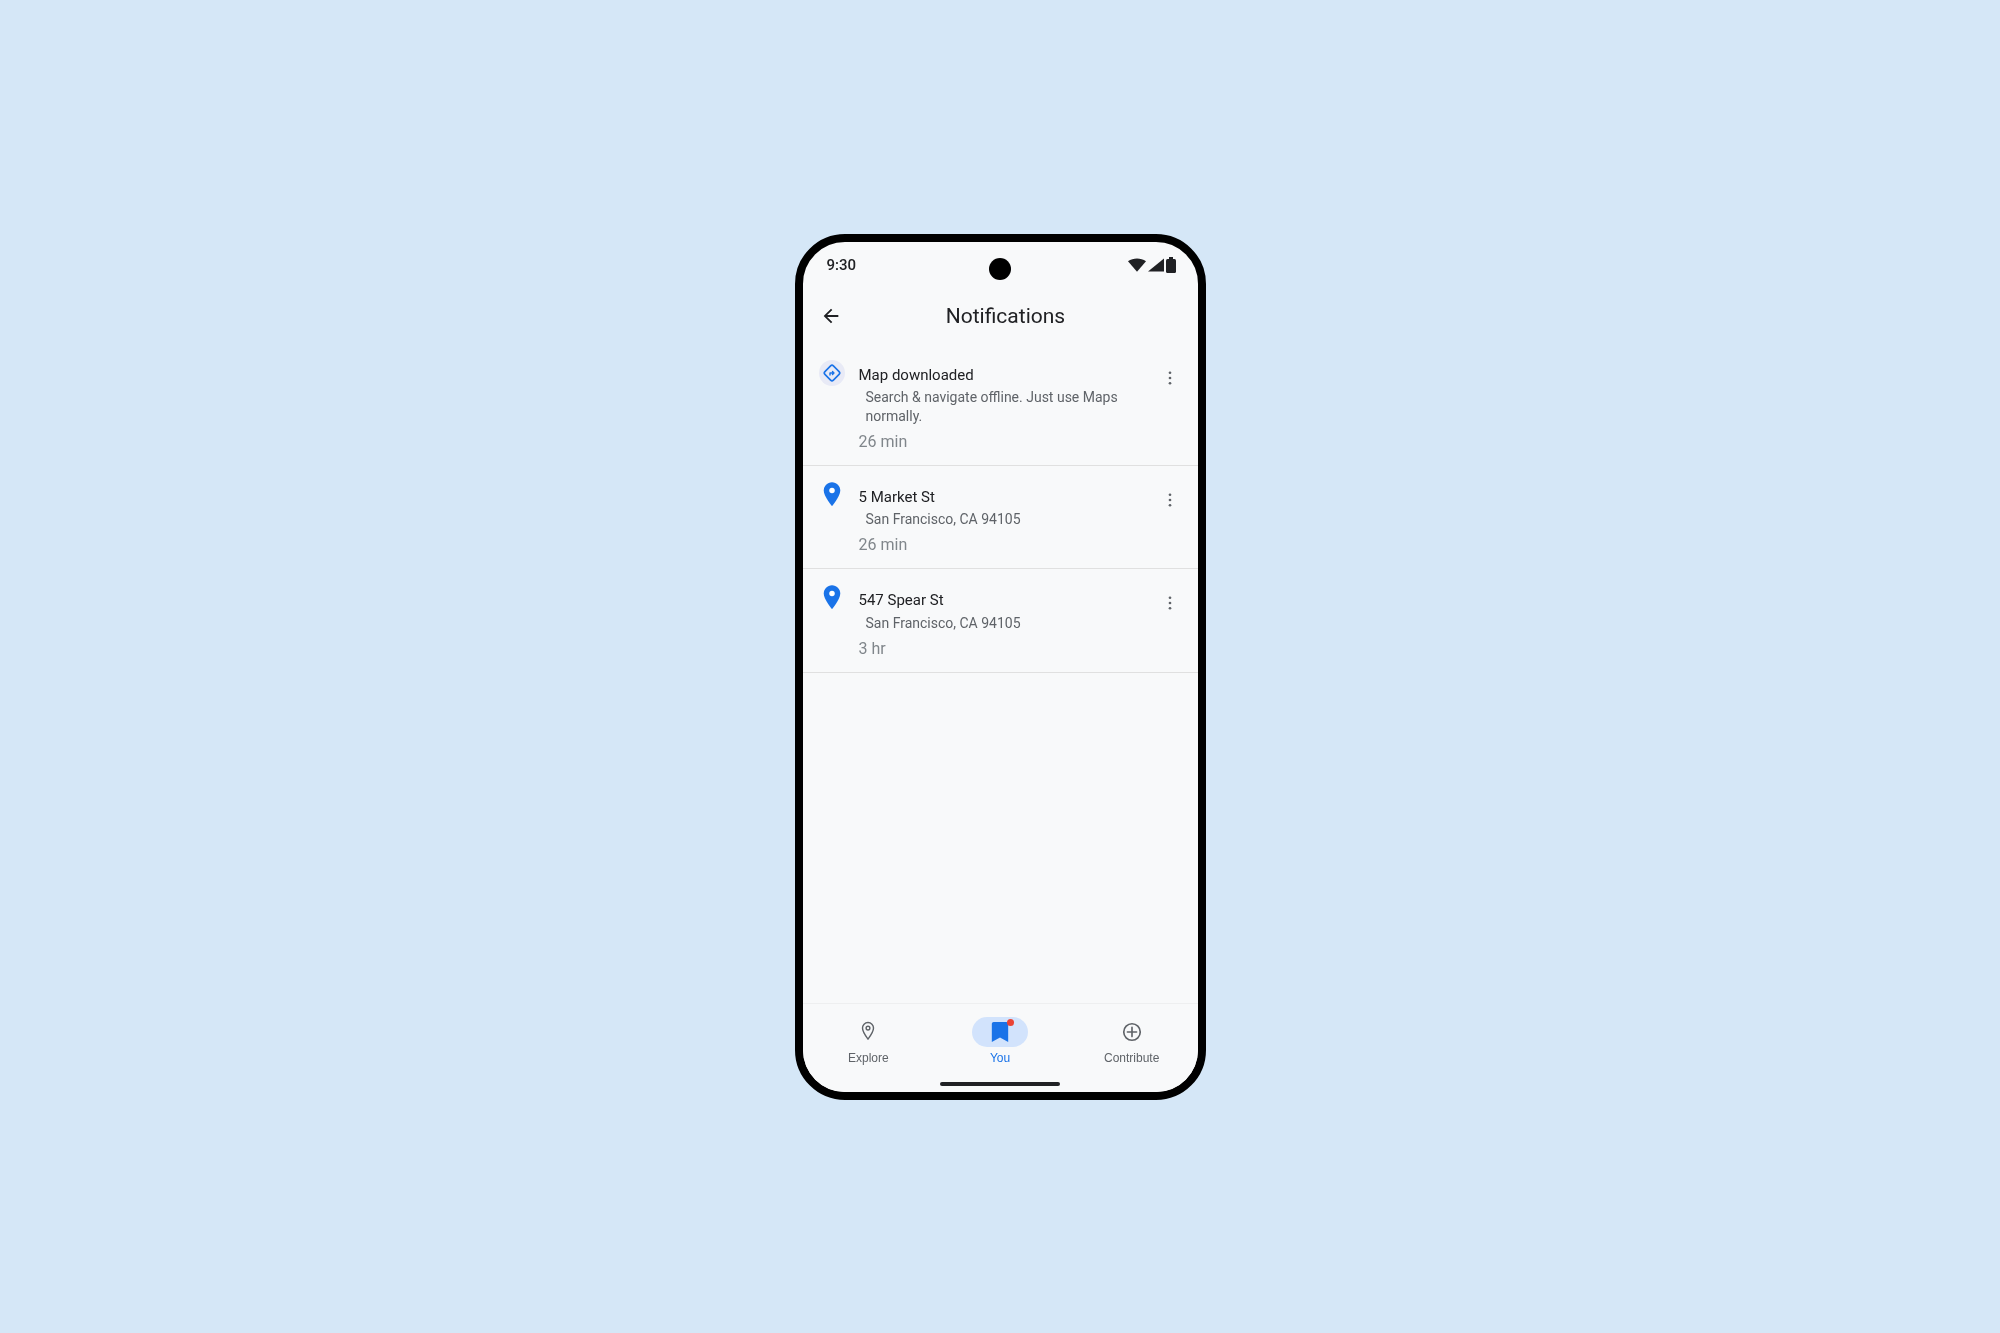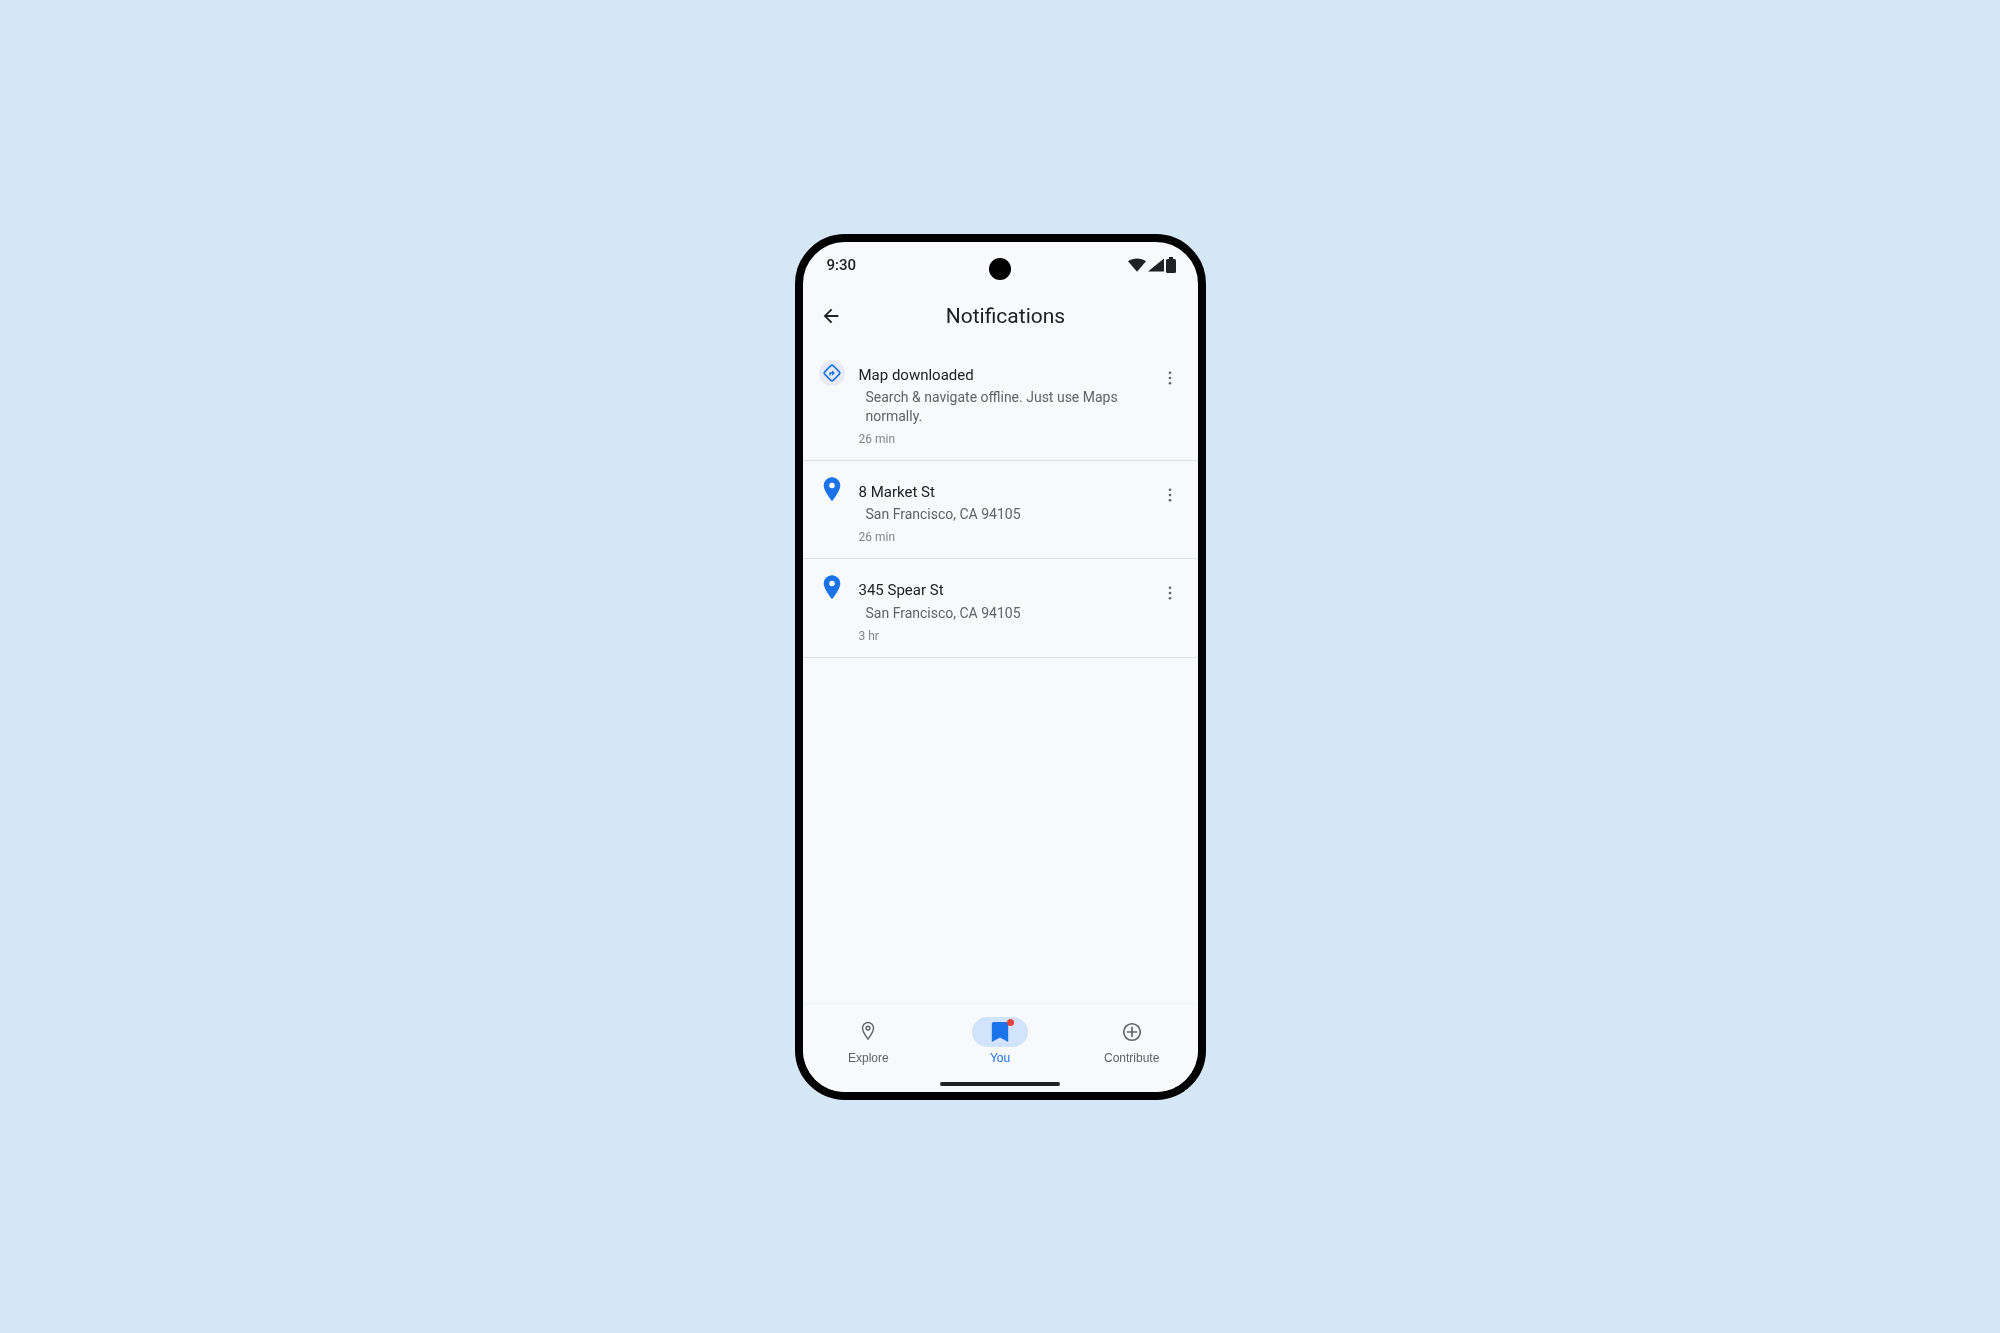--- a/index.html
+++ b/index.html
@@ -78,21 +78,21 @@
     gap:14px;
   }
   .item-icon{
     width:26px;height:26px;flex-shrink:0;
     display:flex;align-items:center;justify-content:center;
     margin-top:2px;
   }
   .item-body{flex:1;min-width:0;}
   .item-title{font-size:15px;color:var(--text-primary);font-weight:400;line-height:1.3;margin-top:8px;}
   .item-sub{font-size:14px;color:var(--text-secondary);margin-top:3px;line-height:1.35;margin-left:7px;}
-  .item-time{font-size:12px;color:var(--text-tertiary);margin-top:6px;}
+  .item-time{font-size:16px;color:var(--text-tertiary);margin-top:6px;}
   .item-menu{
     width:32px;height:32px;border:none;background:none;cursor:pointer;
     display:flex;align-items:center;justify-content:center;
     border-radius:50%;flex-shrink:0;
     margin-top:4px;
   }
   
   .bottom-nav{
     height:74px;
     display:flex;align-items:center;justify-content:space-around;
@@ -180,42 +180,42 @@
     </div>
 
     <div class="item">
       <span class="item-icon">
         <svg width="22" height="26" viewBox="0 0 24 28">
           <path d="M12 0C7 0 3 4 3 9c0 6.5 9 17 9 17s9-10.5 9-17c0-5-4-9-9-9z" fill="#1a73e8"></path>
           <circle cx="12" cy="9" r="3" fill="#fff"></circle>
         </svg>
       </span>
       <div class="item-body">
-        <div class="item-title">8 Market St</div>
+        <div class="item-title">5 Market St</div>
         <div class="item-sub">San Francisco, CA 94105</div>
         <div class="item-time">26 min</div>
       </div>
       <button class="item-menu">
         <svg width="18" height="18" viewBox="0 0 24 24">
             <circle cx="12" cy="5" r="1.8" fill="#5f6368"></circle>
             <circle cx="12" cy="12" r="1.8" fill="#5f6368"></circle>
             <circle cx="12" cy="19" r="1.8" fill="#5f6368"></circle>
           </svg>
       </button>
     </div>
 
     <div class="item">
       <span class="item-icon">
         <svg width="22" height="26" viewBox="0 0 24 28">
           <path d="M12 0C7 0 3 4 3 9c0 6.5 9 17 9 17s9-10.5 9-17c0-5-4-9-9-9z" fill="#1a73e8"></path>
           <circle cx="12" cy="9" r="3" fill="#fff"></circle>
         </svg>
       </span>
       <div class="item-body">
-        <div class="item-title">345 Spear St</div>
+        <div class="item-title">547 Spear St</div>
         <div class="item-sub">San Francisco, CA 94105</div>
         <div class="item-time">3 hr</div>
       </div>
       <button class="item-menu">
         <svg width="18" height="18" viewBox="0 0 24 24">
             <circle cx="12" cy="5" r="1.8" fill="#5f6368"></circle>
             <circle cx="12" cy="12" r="1.8" fill="#5f6368"></circle>
             <circle cx="12" cy="19" r="1.8" fill="#5f6368"></circle>
           </svg>
       </button>

